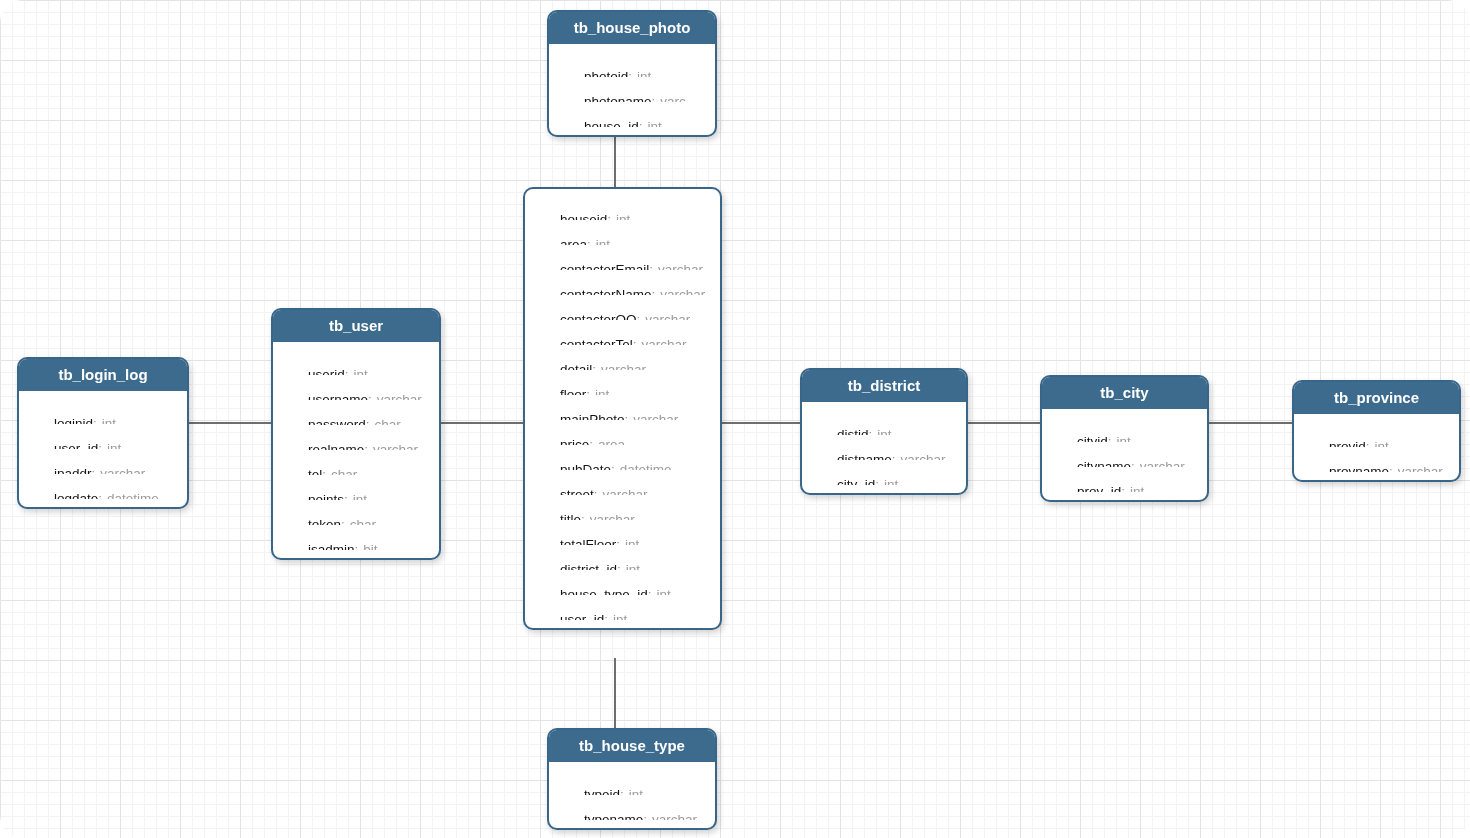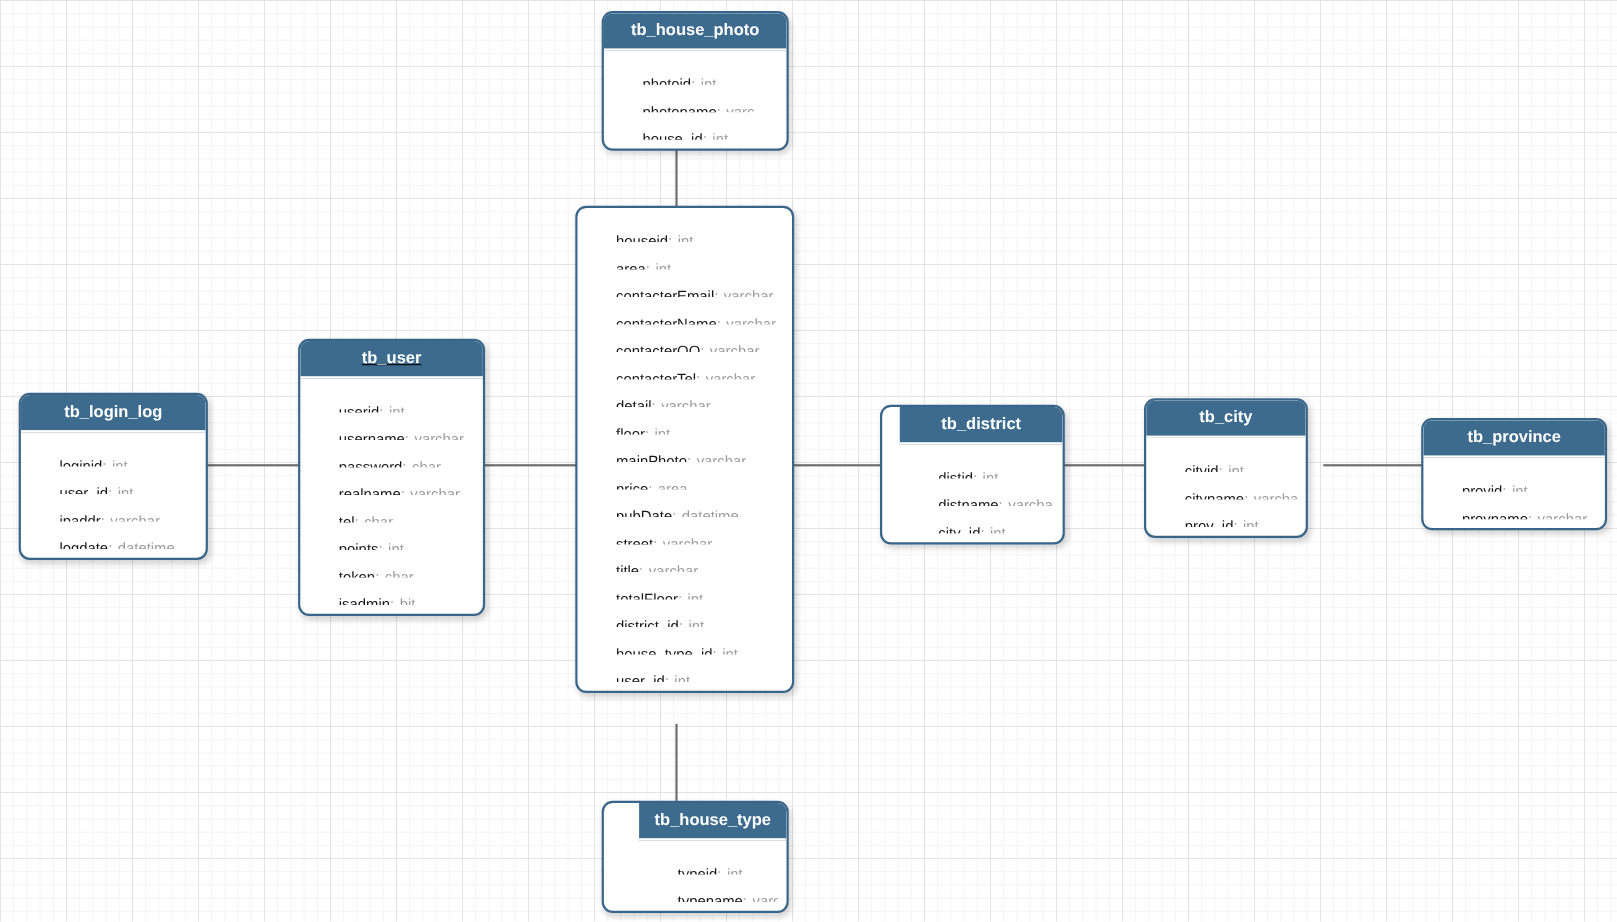--- a/index.html
+++ b/index.html
@@ -21,20 +21,21 @@
     position:relative;
     width:1470px;height:838px;
     background-color:var(--canvas-bg);
     background-image:
       linear-gradient(to right, var(--grid-major) 1px, transparent 1px),
       linear-gradient(to bottom, var(--grid-major) 1px, transparent 1px),
       linear-gradient(to right, var(--grid-minor) 1px, transparent 1px),
       linear-gradient(to bottom, var(--grid-minor) 1px, transparent 1px);
     background-size:60px 60px, 60px 60px, 12px 12px, 12px 12px;
     overflow:hidden;
+    border-radius:23px;
   }
 
   .connector{
     position:absolute;
     background:var(--connector);
     z-index:1;
   }
   .connector.h{height:2px;}
   .connector.v{width:2px;}
 
@@ -177,21 +178,21 @@
         <div class="table-field-row">
           <span class="field-name">house_type_id</span>
           <span class="field-type">int</span>
         </div>
         <div class="table-field-row">
           <span class="field-name">user_id</span>
           <span class="field-type">int</span>
         </div>
       </div>
     </div>
-    <div class="table-card" style="left: 271px; top: 308px; width: 170px; text-decoration: underline;">
+    <div class="table-card" style="left: 271px; top: 308px; width: 170px;">
       <div class="table-header">tb_user</div>
       <div class="table-body">
         <div class="table-field-row">
           <span class="field-name">userid</span>
           <span class="field-type">int</span>
         </div>
         <div class="table-field-row">
           <span class="field-name">username</span>
           <span class="field-type">varchar</span>
         </div>
@@ -235,38 +236,38 @@
         <div class="table-field-row">
           <span class="field-name">ipaddr</span>
           <span class="field-type">varchar</span>
         </div>
         <div class="table-field-row">
           <span class="field-name">logdate</span>
           <span class="field-type">datetime</span>
         </div>
       </div>
     </div>
-    <div class="table-card" style="left: 800px; top: 368px; width: 168px; padding-left: 16px;">
+    <div class="table-card" style="left: 800px; top: 368px; width: 168px;">
       <div class="table-header">tb_district</div>
       <div class="table-body">
         <div class="table-field-row">
           <span class="field-name">distid</span>
           <span class="field-type">int</span>
         </div>
         <div class="table-field-row">
           <span class="field-name">distname</span>
           <span class="field-type">varchar</span>
         </div>
         <div class="table-field-row">
           <span class="field-name">city_id</span>
           <span class="field-type">int</span>
         </div>
       </div>
     </div>
-    <div class="table-card" style="left: 1040px; top: 362px; width: 149px;">
+    <div class="table-card" style="left: 1040px; top: 375px; width: 169px;">
       <div class="table-header">tb_city</div>
       <div class="table-body">
         <div class="table-field-row">
           <span class="field-name">cityid</span>
           <span class="field-type">int</span>
         </div>
         <div class="table-field-row">
           <span class="field-name">cityname</span>
           <span class="field-type">varchar</span>
         </div>
@@ -282,21 +283,21 @@
         <div class="table-field-row">
           <span class="field-name">provid</span>
           <span class="field-type">int</span>
         </div>
         <div class="table-field-row">
           <span class="field-name">provname</span>
           <span class="field-type">varchar</span>
         </div>
       </div>
     </div>
-    <div class="table-card" style="left: 547px; top: 728px; width: 170px; padding-left: 32px;">
+    <div class="table-card" style="left: 547px; top: 728px; width: 170px;">
       <div class="table-header">tb_house_type</div>
       <div class="table-body">
         <div class="table-field-row">
           <span class="field-name">typeid</span>
           <span class="field-type">int</span>
         </div>
         <div class="table-field-row">
           <span class="field-name">typename</span>
           <span class="field-type">varchar</span>
         </div>

